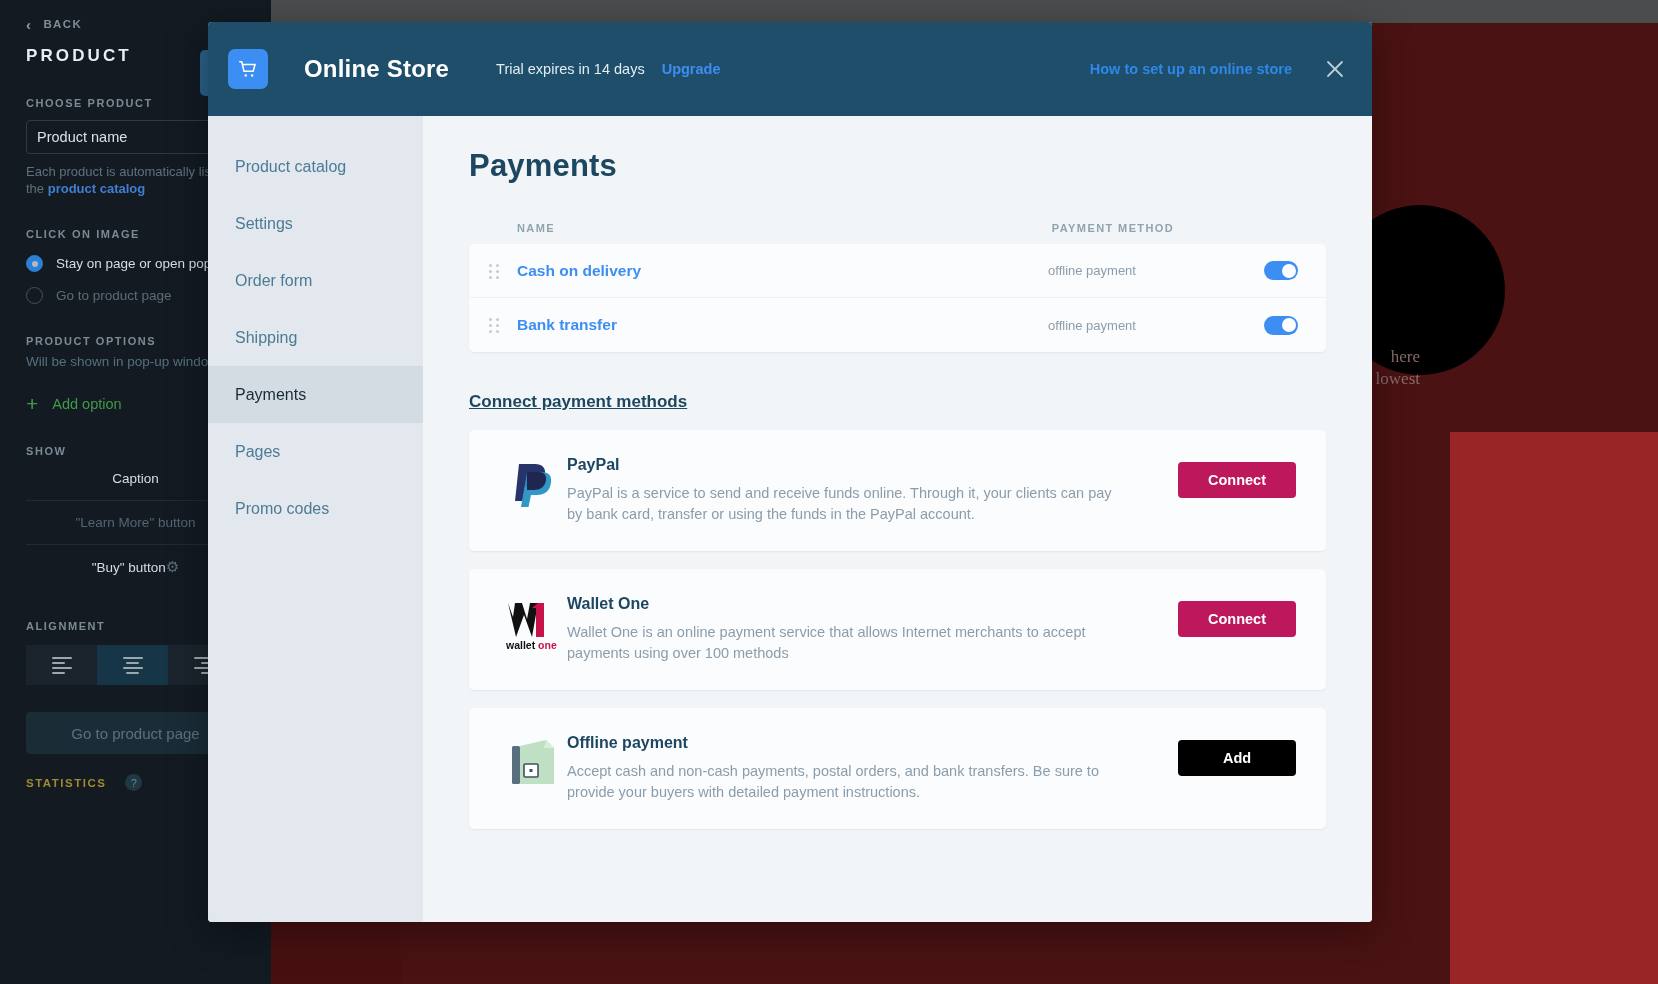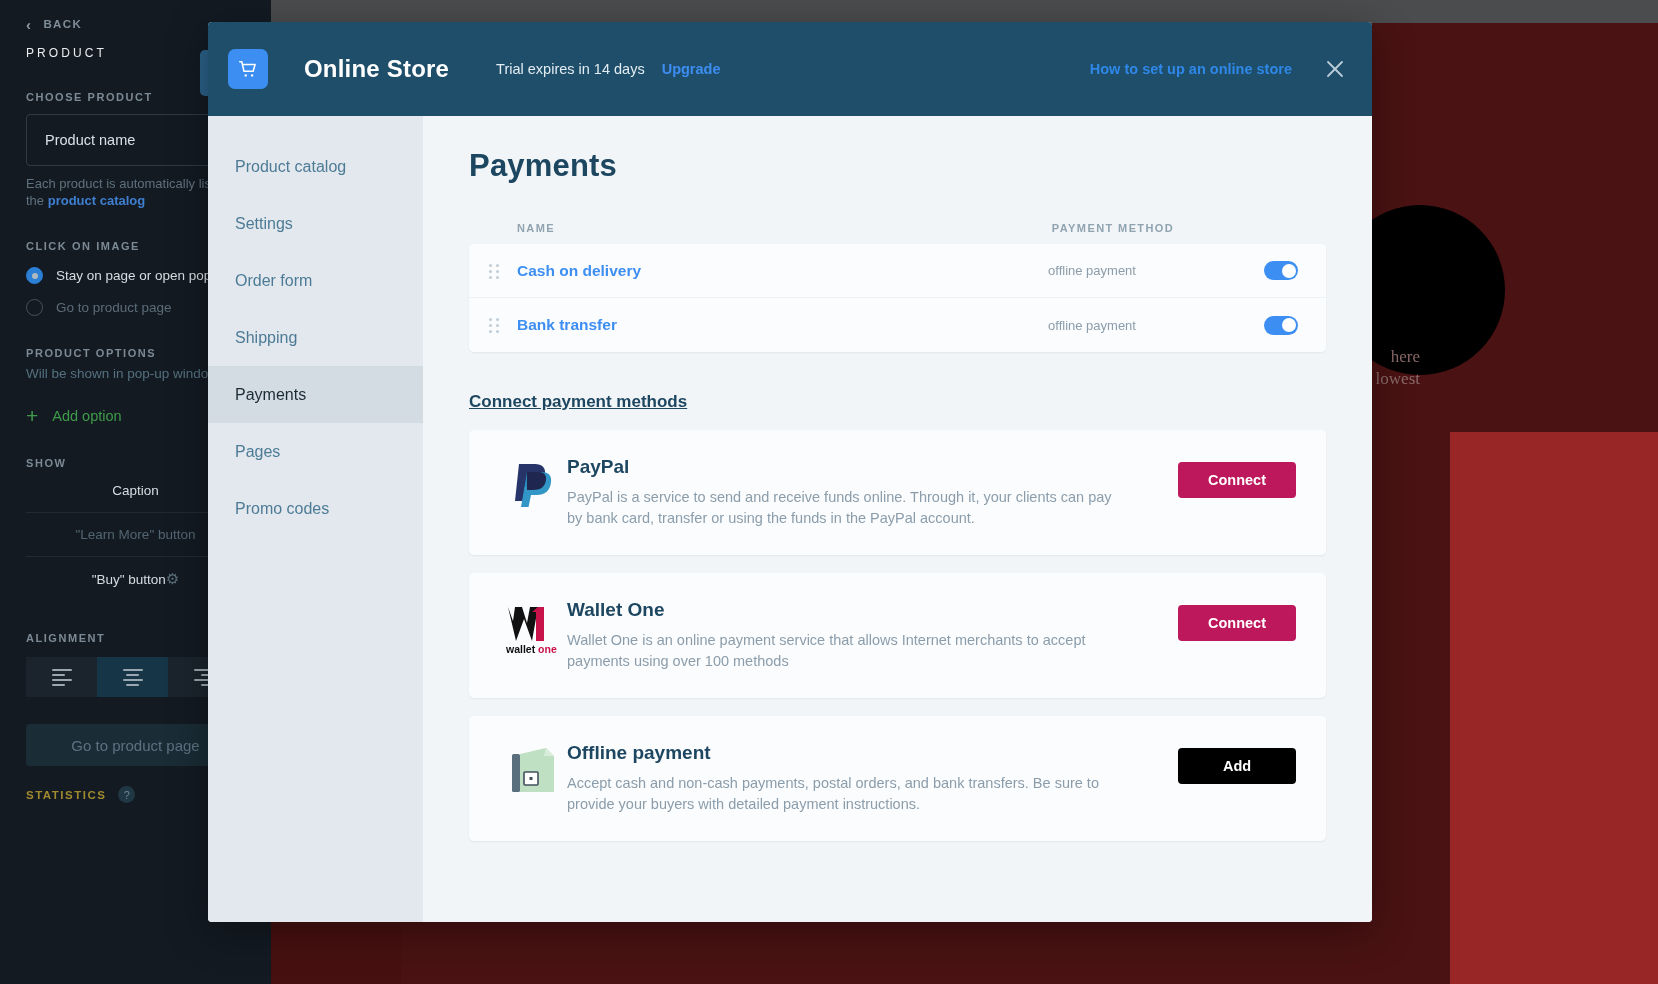--- a/index.html
+++ b/index.html
@@ -50,32 +50,32 @@
   }
   .sb-back {
     display: flex; align-items: center; gap: 11px;
     padding-top: 20px; height: 28px;
     font-size: 11.5px; letter-spacing: 1.4px; font-weight: 600;
     color: #7f8d98; cursor: pointer;
   }
   .sb-back .chev { font-size: 15px; line-height: 1; color: #8c99a3; }
   .sb-title {
     margin-top: 18px;
-    font-size: 12px; letter-spacing: 3.1px; font-weight: 400; color: #e7edf1;
+    font-size: 17px; letter-spacing: 3.1px; font-weight: 700; color: #e7edf1;
   }
   .sb-label {
     margin-top: 31px;
     font-size: 11px; letter-spacing: 1.55px; font-weight: 600; color: #7c8a95;
   }
   .sb-input {
-    margin-top: 11px; height: 52px; width: 100%;
+    margin-top: 11px; height: 34px; width: 100%;
     border: 1px solid #2c3b44; border-radius: 4px;
     background: transparent; color: #d8e1e7;
     font-family: "Liberation Sans", sans-serif;
-    font-size: 14.5px; padding: 0 18px;
+    font-size: 14.5px; padding: 0 10px;
     outline: none;
   }
   .sb-hint {
     margin-top: 9px; font-size: 13px; line-height: 17px; color: #5f717e;
   }
   .sb-hint a { color: #3f7fd0; font-weight: 700; text-decoration: none; }
 
   .radio-row {
     display: flex; align-items: center; gap: 13px;
     margin-top: 15px; cursor: pointer;
@@ -121,21 +121,21 @@
   .align-btn .bars { display: flex; flex-direction: column; gap: 3px; }
   .align-btn .bars i { display: block; height: 2px; background: #9aa7b1; border-radius: 1px; }
 
   .go-product {
     margin-top: 27px; height: 42px; width: 100%;
     background: #1a2c36; border-radius: 4px;
     display: flex; align-items: center; justify-content: center;
     color: #5c7180; font-size: 15px; cursor: pointer;
   }
   .stats-row {
-    margin-top: 20px; display: flex; align-items: center; gap: 12px;
+    margin-top: 20px; display: flex; align-items: center; gap: 19px;
   }
   .stats-row .st {
     font-size: 11.5px; letter-spacing: 1.5px; font-weight: 700; color: #a08a2f;
   }
   .qmark {
     width: 17px; height: 17px; border-radius: 50%; background: #203744;
     color: #6d8594; font-size: 11px;
     display: flex; align-items: center; justify-content: center;
   }
 
@@ -248,21 +248,21 @@
   .card {
     margin-top: 18px; background: #fbfcfd; border-radius: 5px;
     box-shadow: 0 1px 2px rgba(20,40,60,.07);
     display: flex; align-items: flex-start; padding: 26px 30px 26px 30px;
   }
   .card-icon {
     width: 68px; flex: 0 0 auto; display: flex; align-items: center;
     justify-content: center; padding-top: 2px;
   }
   .card-main { flex: 1 1 auto; padding-right: 26px; }
-  .card-title { font-size: 19px; font-weight: 700; color: #1d4661; }
+  .card-title { font-size: 16px; font-weight: 700; color: #1d4661; }
   .card-desc {
     margin-top: 9px; font-size: 14.5px; line-height: 21px; color: #8b9dab;
     max-width: 560px;
   }
   .btn {
     flex: 0 0 auto; width: 118px; height: 36px; border-radius: 4px;
     border: none; color: #fff; font-size: 14.5px; font-weight: 700;
     cursor: pointer; font-family: "Liberation Sans", sans-serif;
     margin-top: 6px;
   }

